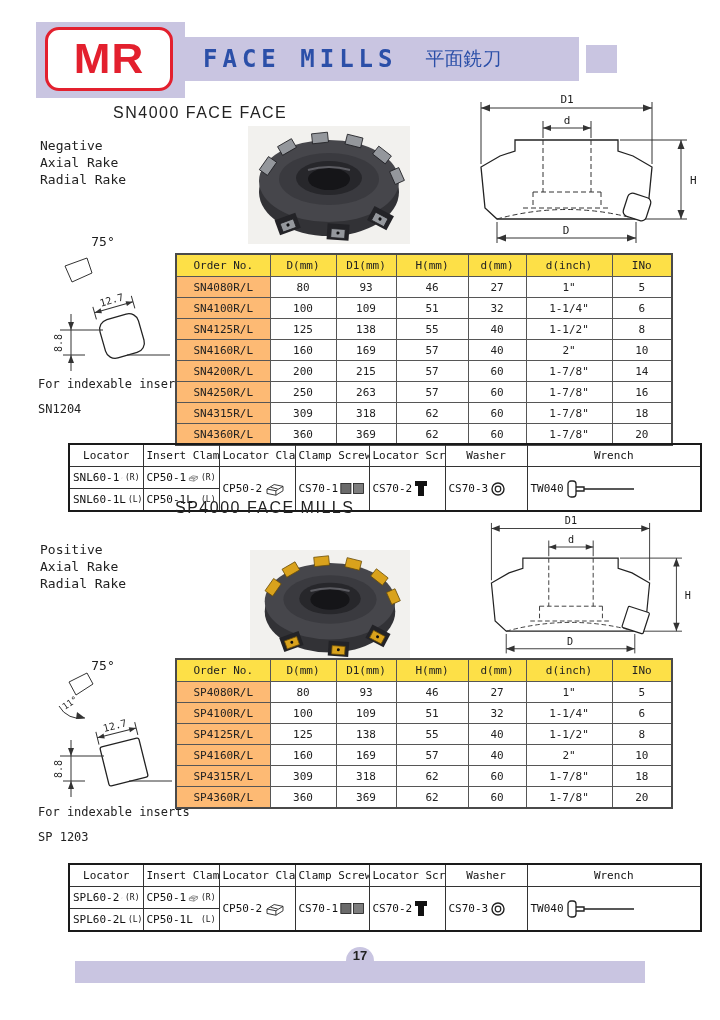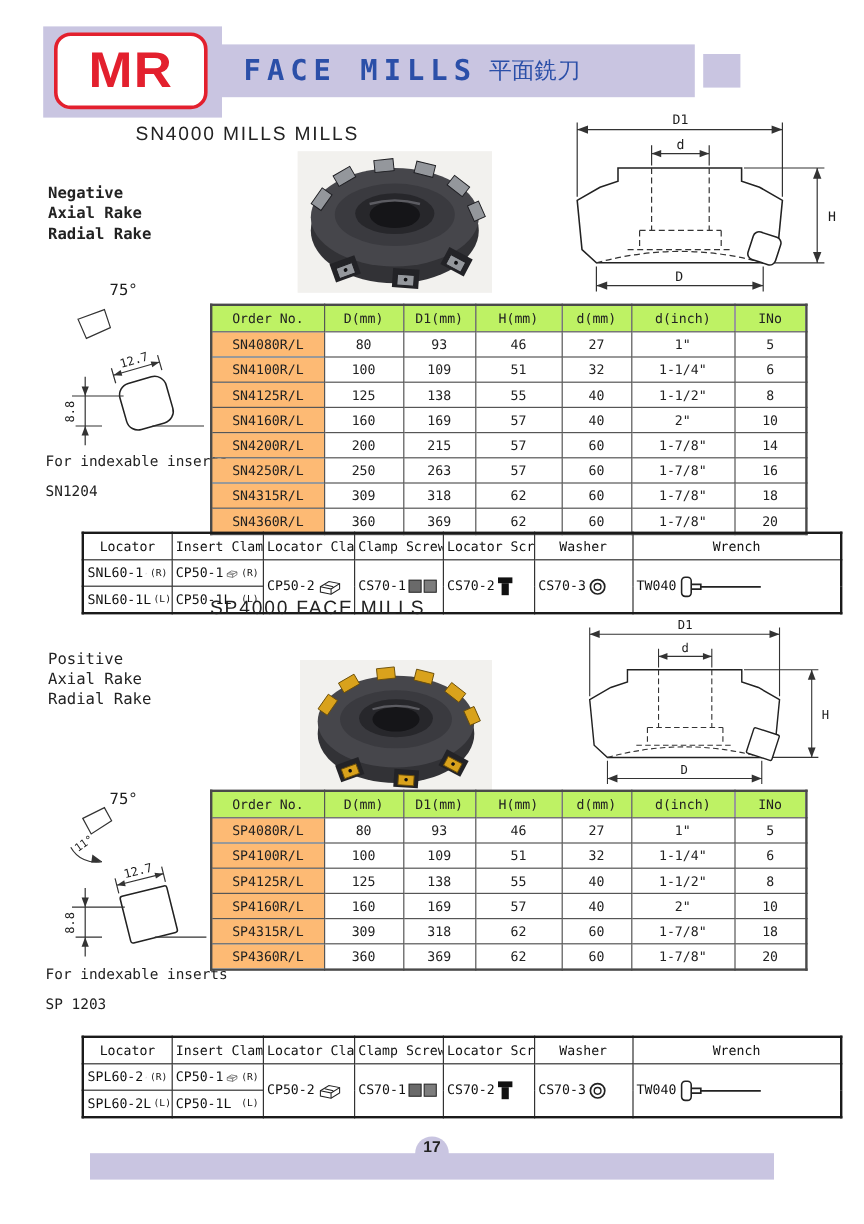--- a/index.html
+++ b/index.html
@@ -8,38 +8,38 @@
 
   
   .logo-block{position:absolute;left:36px;top:22px;width:149px;height:76px;background:#c9c5e1;}
   .logo-box{position:absolute;left:45px;top:27px;width:122px;height:58px;background:#fff;
             border:3px solid #e3202e;border-radius:14px;display:flex;align-items:center;justify-content:center;}
   .logo-box span{font-family:"Liberation Sans",sans-serif;font-weight:bold;font-size:44px;
                  color:#e3202e;letter-spacing:1px;transform:scaleY(0.95);}
   .title-band{position:absolute;left:185px;top:37px;width:394px;height:44px;background:#c9c5e1;
               display:flex;align-items:center;padding-left:18px;box-sizing:border-box;}
   .title-band .en{font-size:24px;font-weight:bold;color:#2b4fa8;letter-spacing:5px;}
-  .title-band .zh{font-size:19px;color:#2b4fa8;margin-left:10px;font-family:"DejaVu Sans",sans-serif;}
+  .title-band .zh{font-size:19px;color:#2b4fa8;margin-left:28px;font-family:"DejaVu Sans",sans-serif;}
   .deco-square{position:absolute;left:586px;top:45px;width:31px;height:28px;background:#c9c5e1;}
 
   .section-title{position:absolute;font-family:"Liberation Sans",sans-serif;font-size:16px;
                  letter-spacing:1.5px;color:#222;}
   .rake{position:absolute;font-size:13px;line-height:17px;color:#222;}
   .rake span{display:block;}
   .insert-note{position:absolute;font-size:12px;line-height:25px;color:#222;}
   .insert-note span{display:block;}
 
   .photo{position:absolute;background:#f2f1ee;}
 
   
   .spec-table{position:absolute;border-collapse:collapse;table-layout:fixed;width:496px;
               font-size:11px;color:#222;border:2px solid #4a4a4a;}
   .spec-table th,.spec-table td{border:1px solid #565656;text-align:center;padding:0;height:20px;
               font-weight:normal;overflow:hidden;white-space:nowrap;}
-  .spec-table th{background:#bef264;height:21px;}
+  .spec-table th{background:#fde047;height:21px;}
   .spec-table td.first-col{background:#fdba74;}
 
   
   .acc-table{position:absolute;border-collapse:collapse;table-layout:fixed;width:632px;
              font-size:11px;color:#111;border:2px solid #1a1a1a;}
   .acc-table th,.acc-table td{border:1px solid #333;padding:0 3px;height:21px;font-weight:normal;
              text-align:center;overflow:hidden;white-space:nowrap;}
   .acc-table td{text-align:left;}
   .cellflex{display:flex;align-items:center;gap:2px;}
   .cellflex .grow{flex:1;}
@@ -68,23 +68,23 @@
   <div class="logo-block"></div>
   <div class="logo-box">
     <span>MR</span>
   </div>
   <div class="title-band">
     <span class="en">FACE MILLS</span>
     <span class="zh">平面銑刀</span>
   </div>
   <div class="deco-square"></div>
 
-  <div class="section-title" style="left:113px;top:104px;">SN4000 MILLS MILLS</div>
-
-  <div class="rake" style="left:40px;top:153px;font-weight:bold;">
+  <div class="section-title" style="left:113px;top:104px;">SN4000 FACE FACE</div>
+
+  <div class="rake" style="left:40px;top:137px;">
     <span>Negative</span>
     <span>Axial Rake</span>
     <span>Radial Rake</span>
   </div>
 
   <div class="photo sn-photo" style="left:248px;top:126px;width:162px;height:118px;">
     <svg width="162" height="118" viewBox="0 0 162 118">
       <ellipse cx="81" cy="66" rx="70" ry="44" fill="#323236"></ellipse>
       <ellipse cx="81" cy="55" rx="70" ry="41" fill="#46464b"></ellipse>
       <ellipse cx="81" cy="53" rx="50" ry="26" fill="#3a3a3f"></ellipse>

